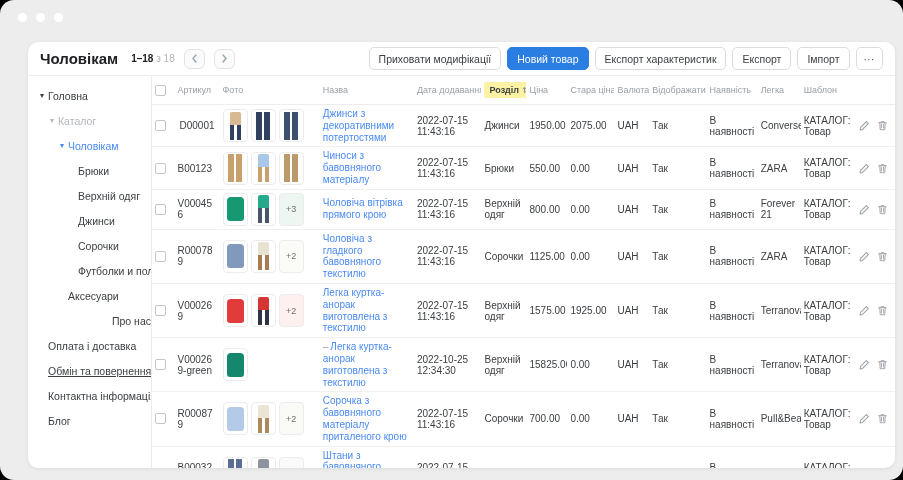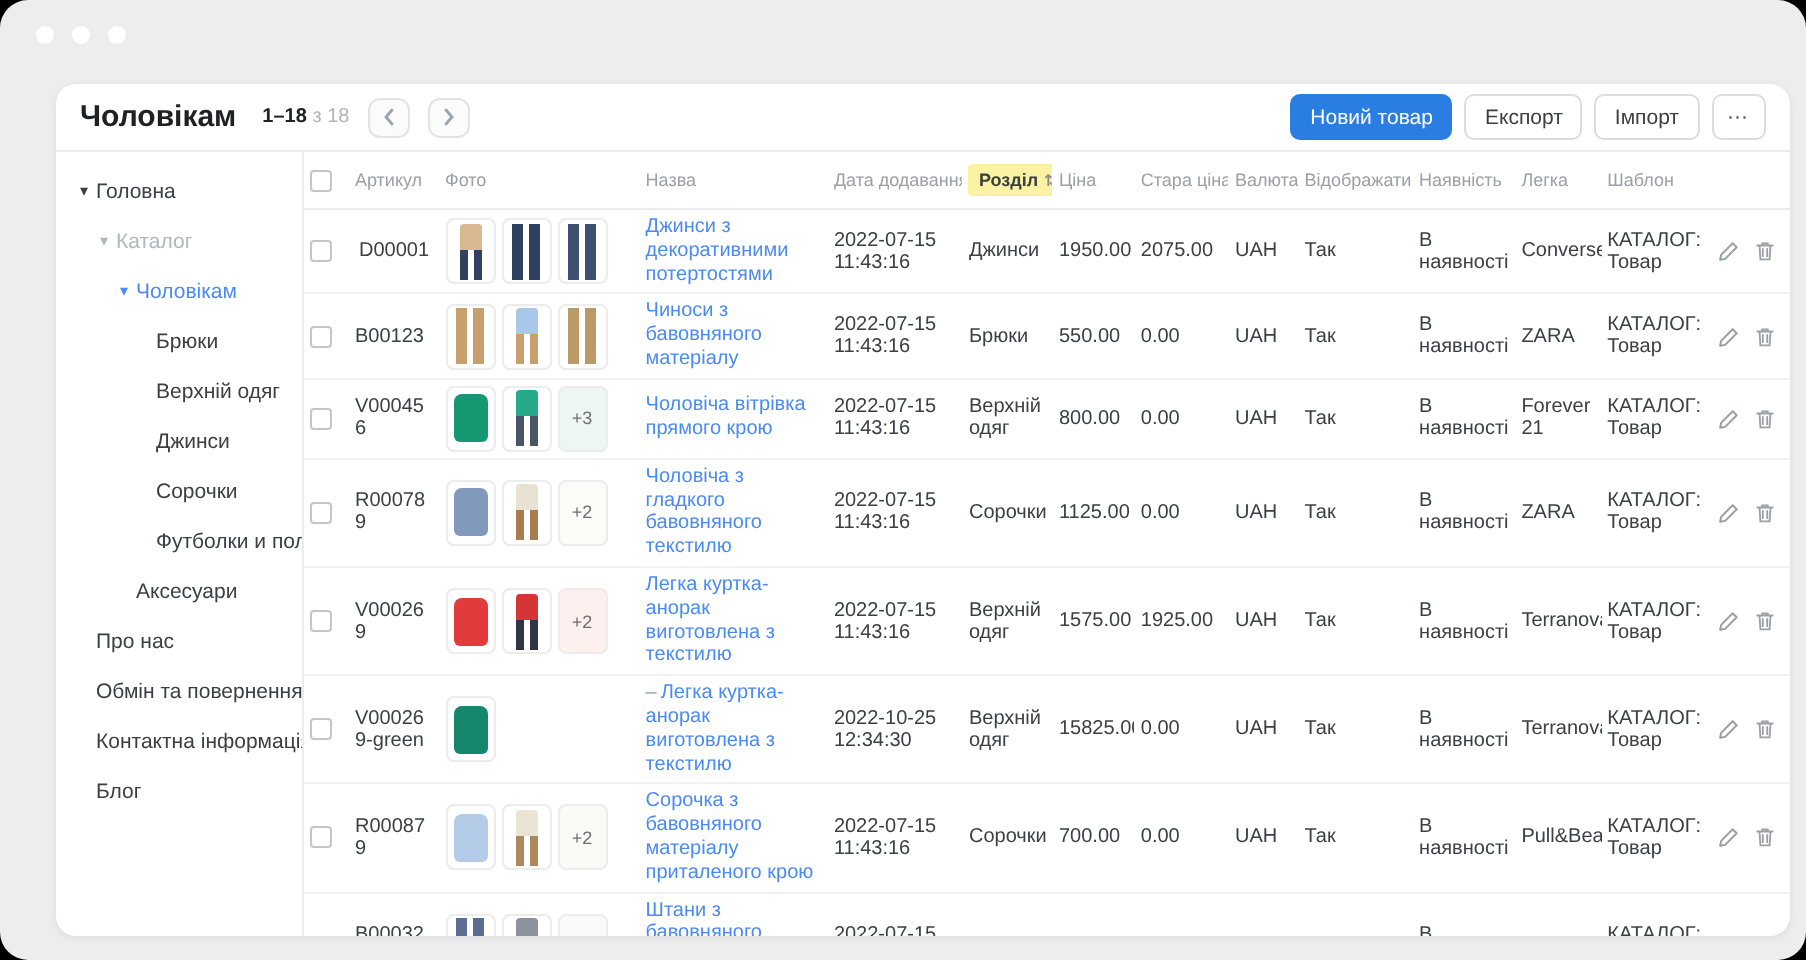--- a/index.html
+++ b/index.html
@@ -72,21 +72,23 @@
           <svg width="7" height="9" viewBox="0 0 7 9">
               <path d="M5 1 L2 4.5 L5 8" fill="none" stroke="#98a5b3" stroke-width="1.4" stroke-linecap="round"></path>
             </svg>
         </button>
         <button class="pg-btn">
           <svg width="7" height="9" viewBox="0 0 7 9">
               <path d="M2 1 L5 4.5 L2 8" fill="none" stroke="#98a5b3" stroke-width="1.4" stroke-linecap="round"></path>
             </svg>
         </button>
         <div class="actions" id="header-actions">
+            <button class="btn ">Приховати модифікації</button>
             <button class="btn primary">Новий товар</button>
+            <button class="btn ">Експорт характеристик</button>
             <button class="btn ">Експорт</button>
             <button class="btn ">Імпорт</button>
             <button class="btn more">⋯</button>
           </div>
       </div>
       <div class="card-body">
         <aside id="sidebar">
             <div class="side-item" style="padding-left: 8px;">
               <span class="arrow">▾</span>
               <span>Головна</span>
@@ -116,25 +118,29 @@
               <span>Сорочки</span>
             </div>
             <div class="side-item" style="padding-left: 38px;">
               <span class="spacer"></span>
               <span>Футболки и поло</span>
             </div>
             <div class="side-item" style="padding-left: 28px;">
               <span class="spacer"></span>
               <span>Аксесуари</span>
             </div>
+            <div class="side-item" style="padding-left: 8px; justify-content: flex-end;">
+              <span class="spacer"></span>
+              <span>Про нас</span>
+            </div>
             <div class="side-item" style="padding-left: 8px;">
               <span class="spacer"></span>
-              <span>Про нас</span>
-            </div>
-            <div class="side-item" style="padding-left: 8px;">
+              <span>Оплата і доставка</span>
+            </div>
+            <div class="side-item" style="padding-left: 8px; text-decoration: underline;">
               <span class="spacer"></span>
               <span>Обмін та повернення</span>
             </div>
             <div class="side-item" style="padding-left: 8px;">
               <span class="spacer"></span>
               <span>Контактна інформація</span>
             </div>
             <div class="side-item" style="padding-left: 8px;">
               <span class="spacer"></span>
               <span>Блог</span>

